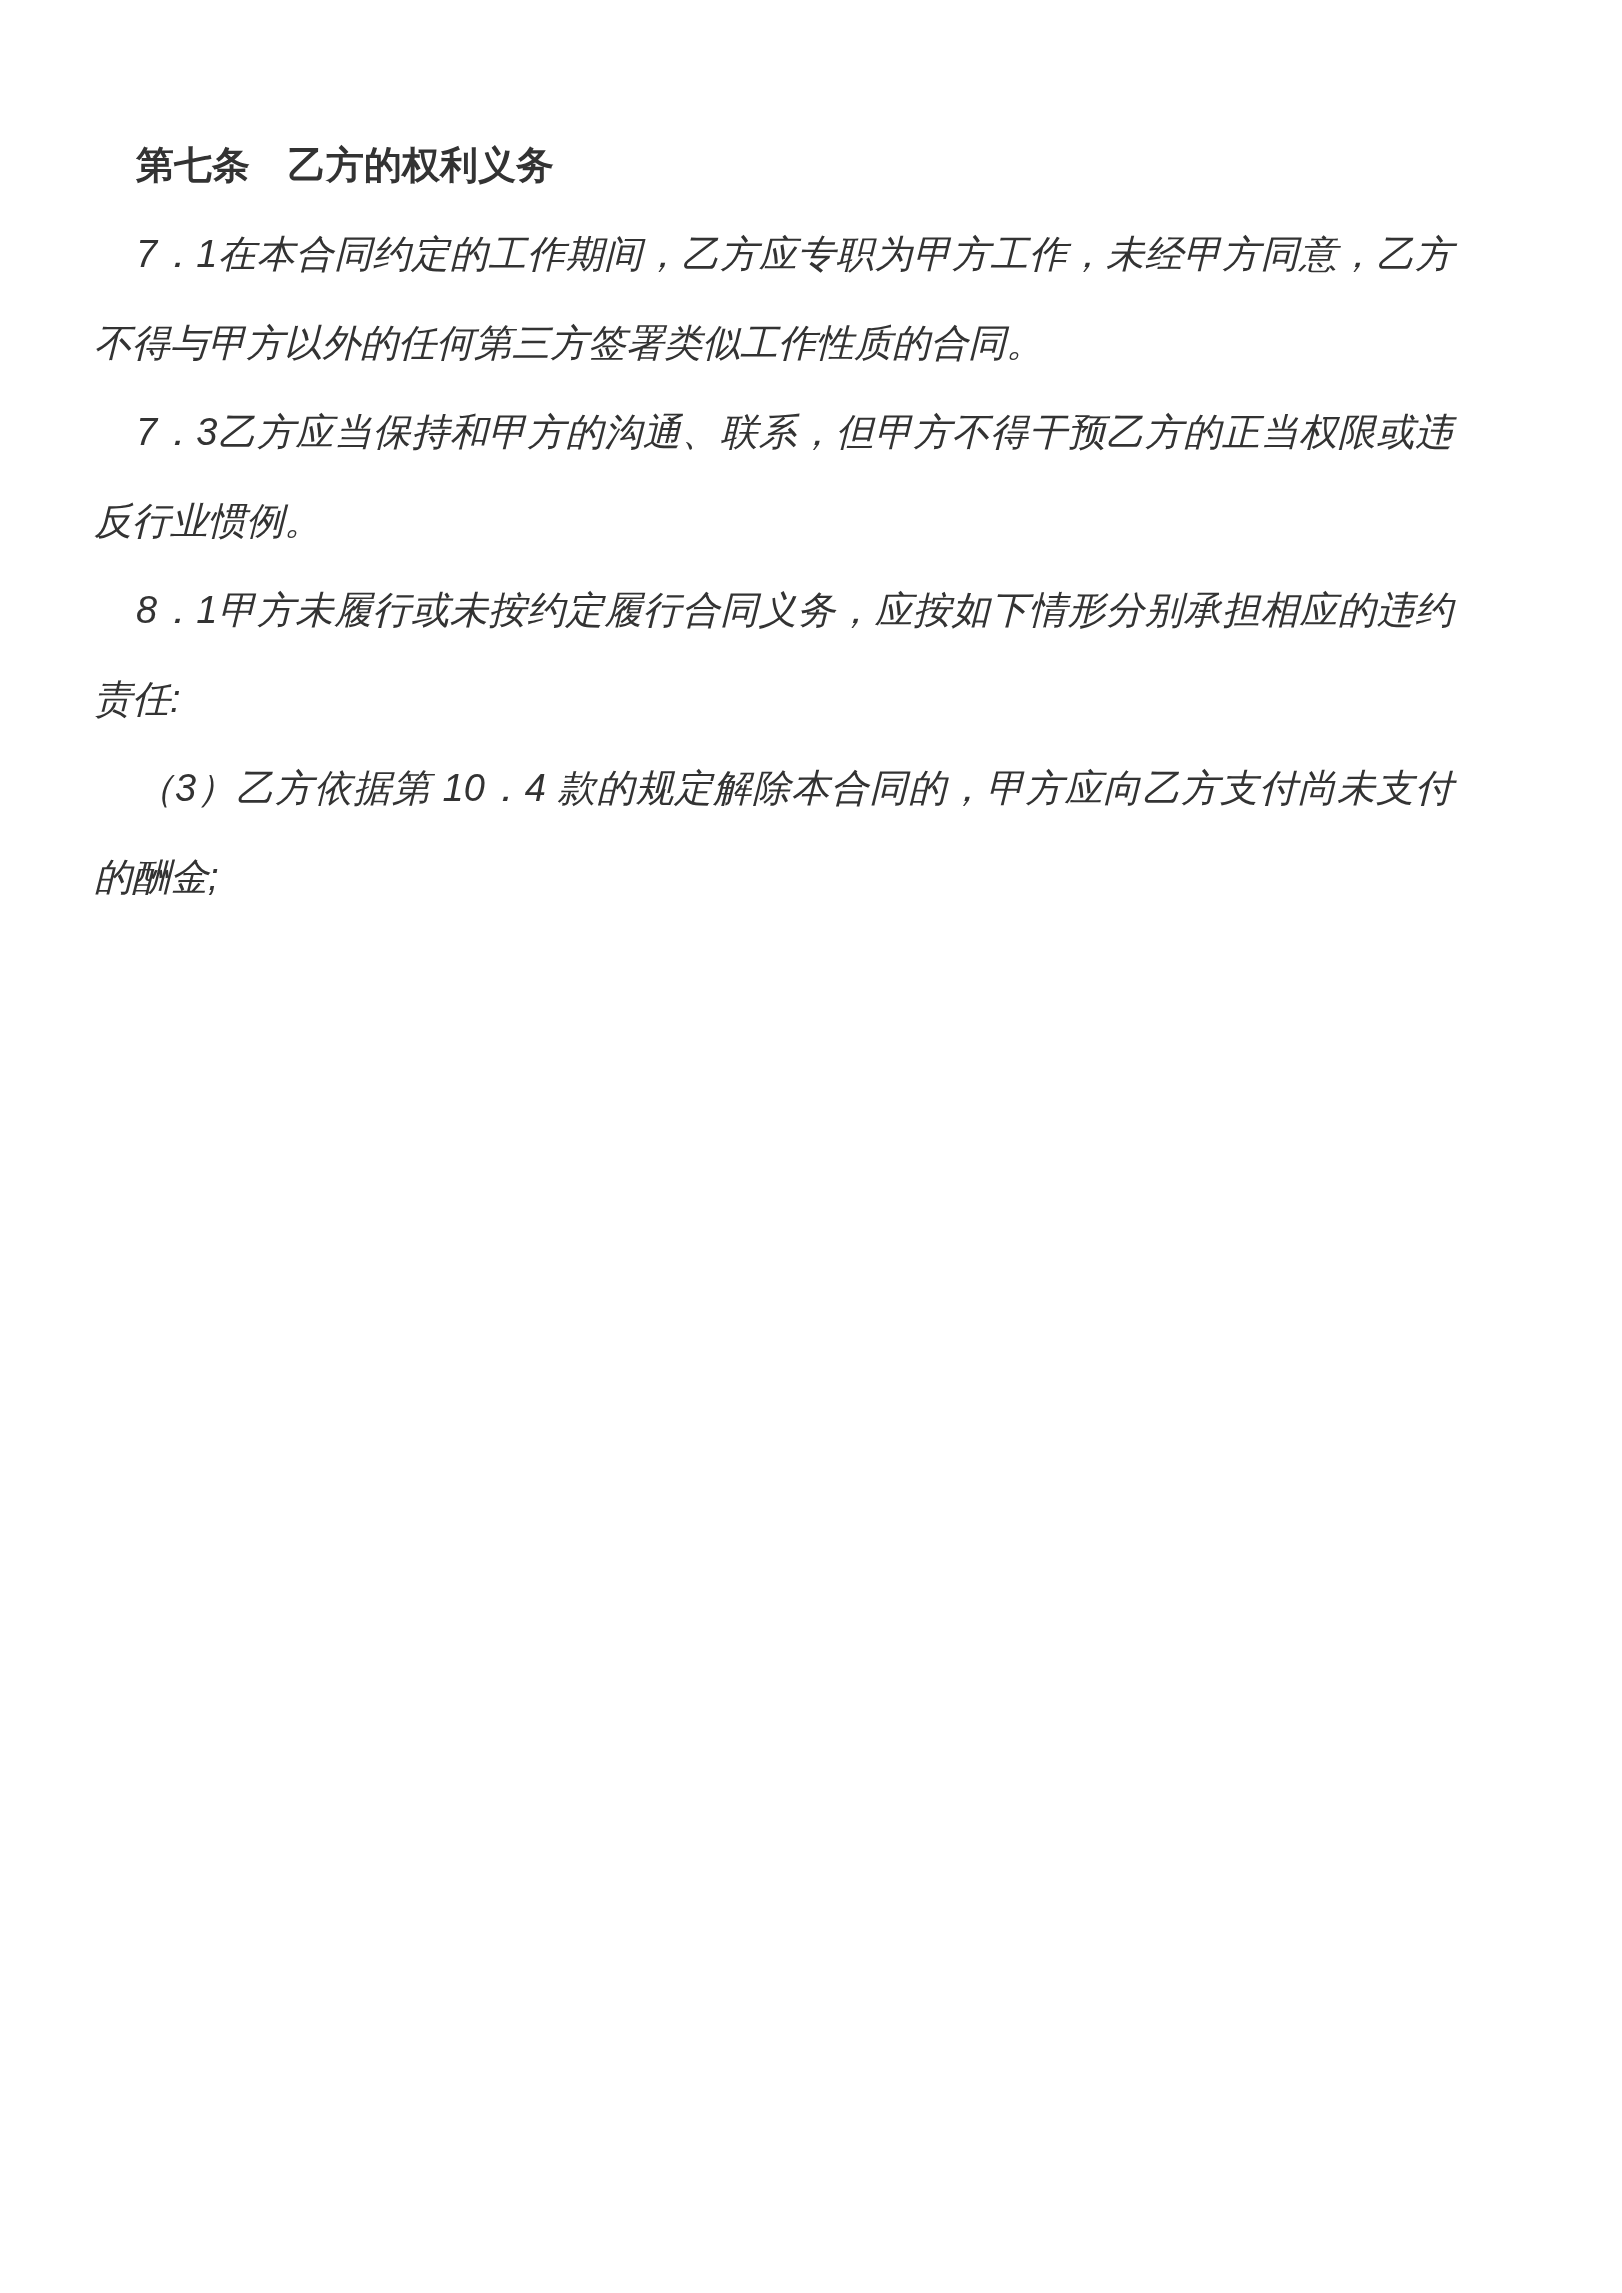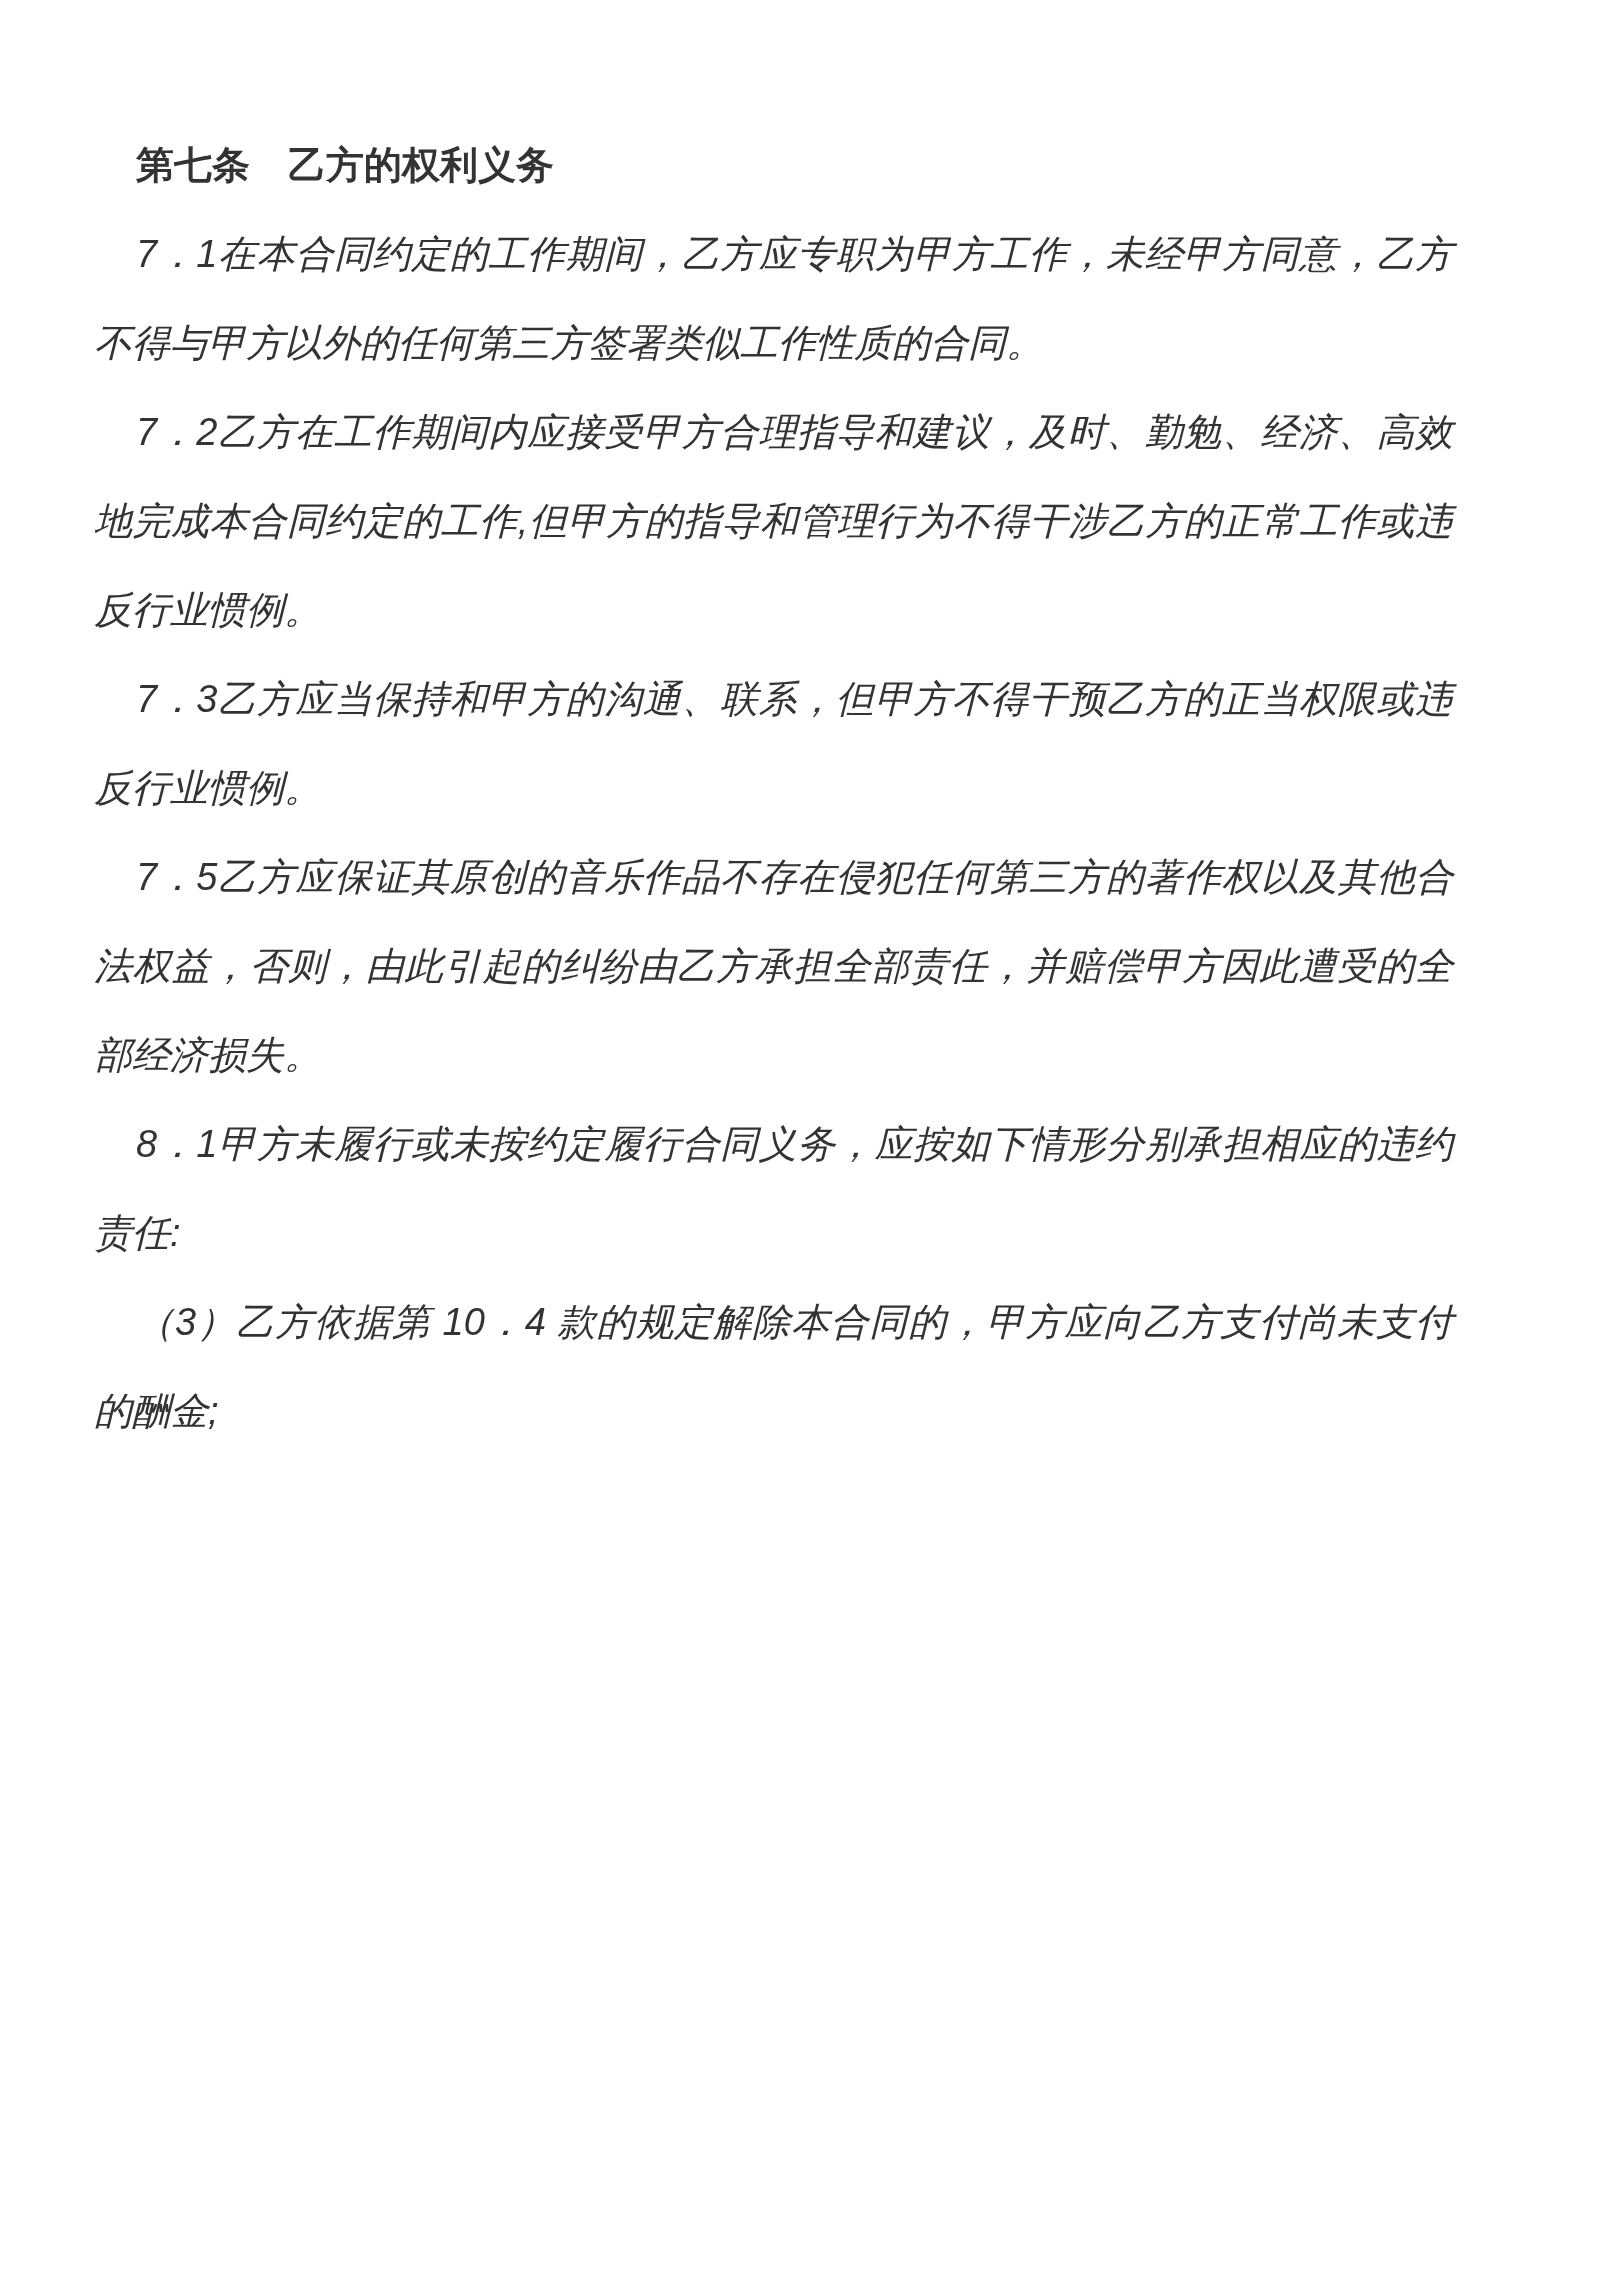--- a/index.html
+++ b/index.html
@@ -32,19 +32,17 @@
     text-indent: 42px;
     text-align: left;
   }
 </style>
 </head>
 <body>
 
 <div class="page">
   <p class="heading">第七条　乙方的权利义务</p>
   <p class="para">7．1在本合同约定的工作期间，乙方应专职为甲方工作，未经甲方同意，乙方不得与甲方以外的任何第三方签署类似工作性质的合同。</p>
-  <p class="para">7．2乙方在工作期间内应接受甲方合理指导和建议，及时、勤勉、经济、高效地完成本合同约定的工作,但甲方的指导和管理行为不得干涉乙方的正常工作或违反行业惯例。</p>
   <p class="para">7．3乙方应当保持和甲方的沟通、联系，但甲方不得干预乙方的正当权限或违反行业惯例。</p>
-  <p class="para">7．5乙方应保证其原创的音乐作品不存在侵犯任何第三方的著作权以及其他合法权益，否则，由此引起的纠纷由乙方承担全部责任，并赔偿甲方因此遭受的全部经济损失。</p>
   <p class="para">8．1甲方未履行或未按约定履行合同义务，应按如下情形分别承担相应的违约责任:</p>
   <p class="para">（3）乙方依据第 10．4 款的规定解除本合同的，甲方应向乙方支付尚未支付的酬金;</p>
 </div>
 
 
 </body></html>

